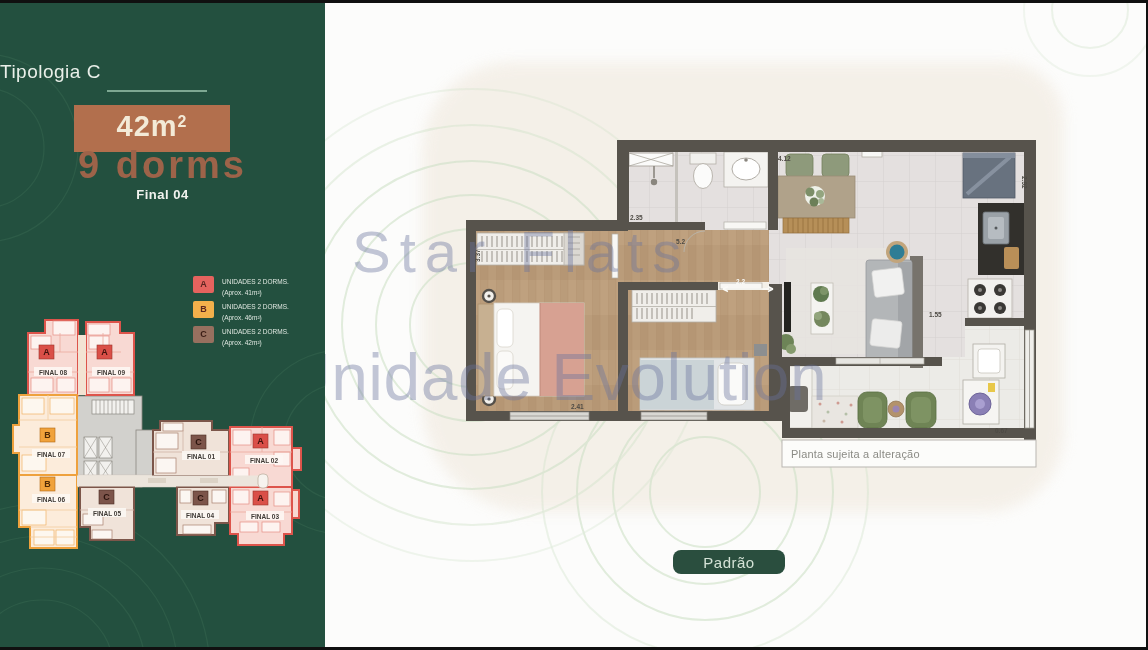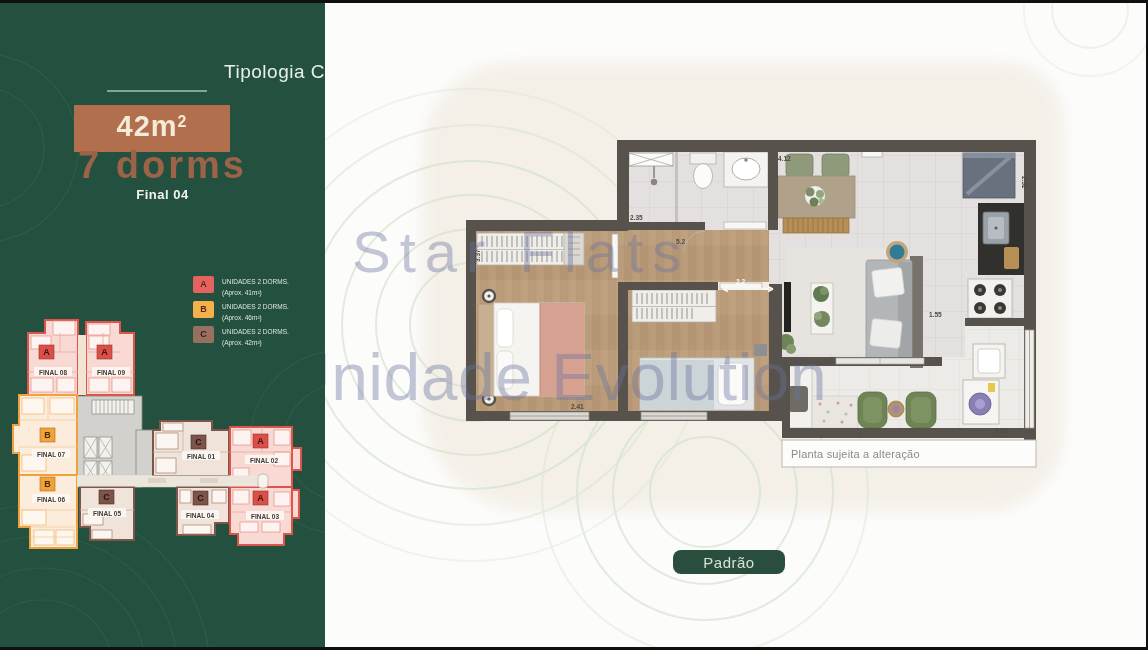--- a/index.html
+++ b/index.html
@@ -357,27 +357,27 @@
         <circle cx="42" cy="672" r="104"></circle>
         <circle cx="42" cy="672" r="136"></circle>
         <circle cx="42" cy="672" r="168"></circle>
         <circle cx="342" cy="442" r="58"></circle>
         <circle cx="342" cy="442" r="92"></circle>
         <circle cx="-16" cy="148" r="60"></circle>
         <circle cx="-16" cy="148" r="94"></circle>
       </g>
     </svg>
 
-    <div class="abs" style="left:0;top:61px;width:325px;text-align:right;font-size:19px;color:#e9efe9;letter-spacing:0.5px;">Tipologia C</div>
+    <div class="abs" style="left:0;top:61px;width:325px;text-align:left;font-size:19px;color:#e9efe9;letter-spacing:0.5px;">Tipologia C</div>
 
     <div class="abs" style="left:107px;top:90px;width:100px;height:2px;background:#7da892;"></div>
 
     <div class="abs" style="left:74px;top:105px;width:156px;height:47px;background:#b26f4d;color:#f3ead7;font-size:29px;font-weight:bold;text-align:center;line-height:34px;letter-spacing:1px;">42m<span style="font-size:0.55em;vertical-align:0.55em;">2</span></div>
 
-    <div class="abs" style="left:0;top:144px;width:325px;text-align:center;font-size:38px;font-weight:bold;color:#9d6349;letter-spacing:3px;">7 dorms</div>
+    <div class="abs" style="left:0;top:144px;width:325px;text-align:center;font-size:38px;font-weight:bold;color:#9d6349;letter-spacing:3px;">9 dorms</div>
 
     <div class="abs" style="left:0;top:187px;width:325px;text-align:center;font-size:13px;font-weight:bold;color:#f1f3ef;letter-spacing:0.5px;">Final 04</div>
 
     <div class="abs" style="left:193px;top:276px;width:21px;height:17px;background:#e5635e;border-radius:2px;color:#5b2620;font-size:9px;font-weight:bold;text-align:center;line-height:17px;">A</div>
     <div class="abs" style="left:222px;top:276px;font-size:6.5px;color:#dfe7e0;line-height:11px;">UNIDADES 2 DORMS.<br>(Aprox. 41m²)</div>
 
     <div class="abs" style="left:193px;top:301px;width:21px;height:17px;background:#f3b04b;border-radius:2px;color:#5b2620;font-size:9px;font-weight:bold;text-align:center;line-height:17px;">B</div>
     <div class="abs" style="left:222px;top:301px;font-size:6.5px;color:#dfe7e0;line-height:11px;">UNIDADES 2 DORMS.<br>(Aprox. 46m²)</div>
 
     <div class="abs" style="left:193px;top:326px;width:21px;height:17px;background:#97705f;border-radius:2px;color:#3a1c15;font-size:9px;font-weight:bold;text-align:center;line-height:17px;">C</div>

